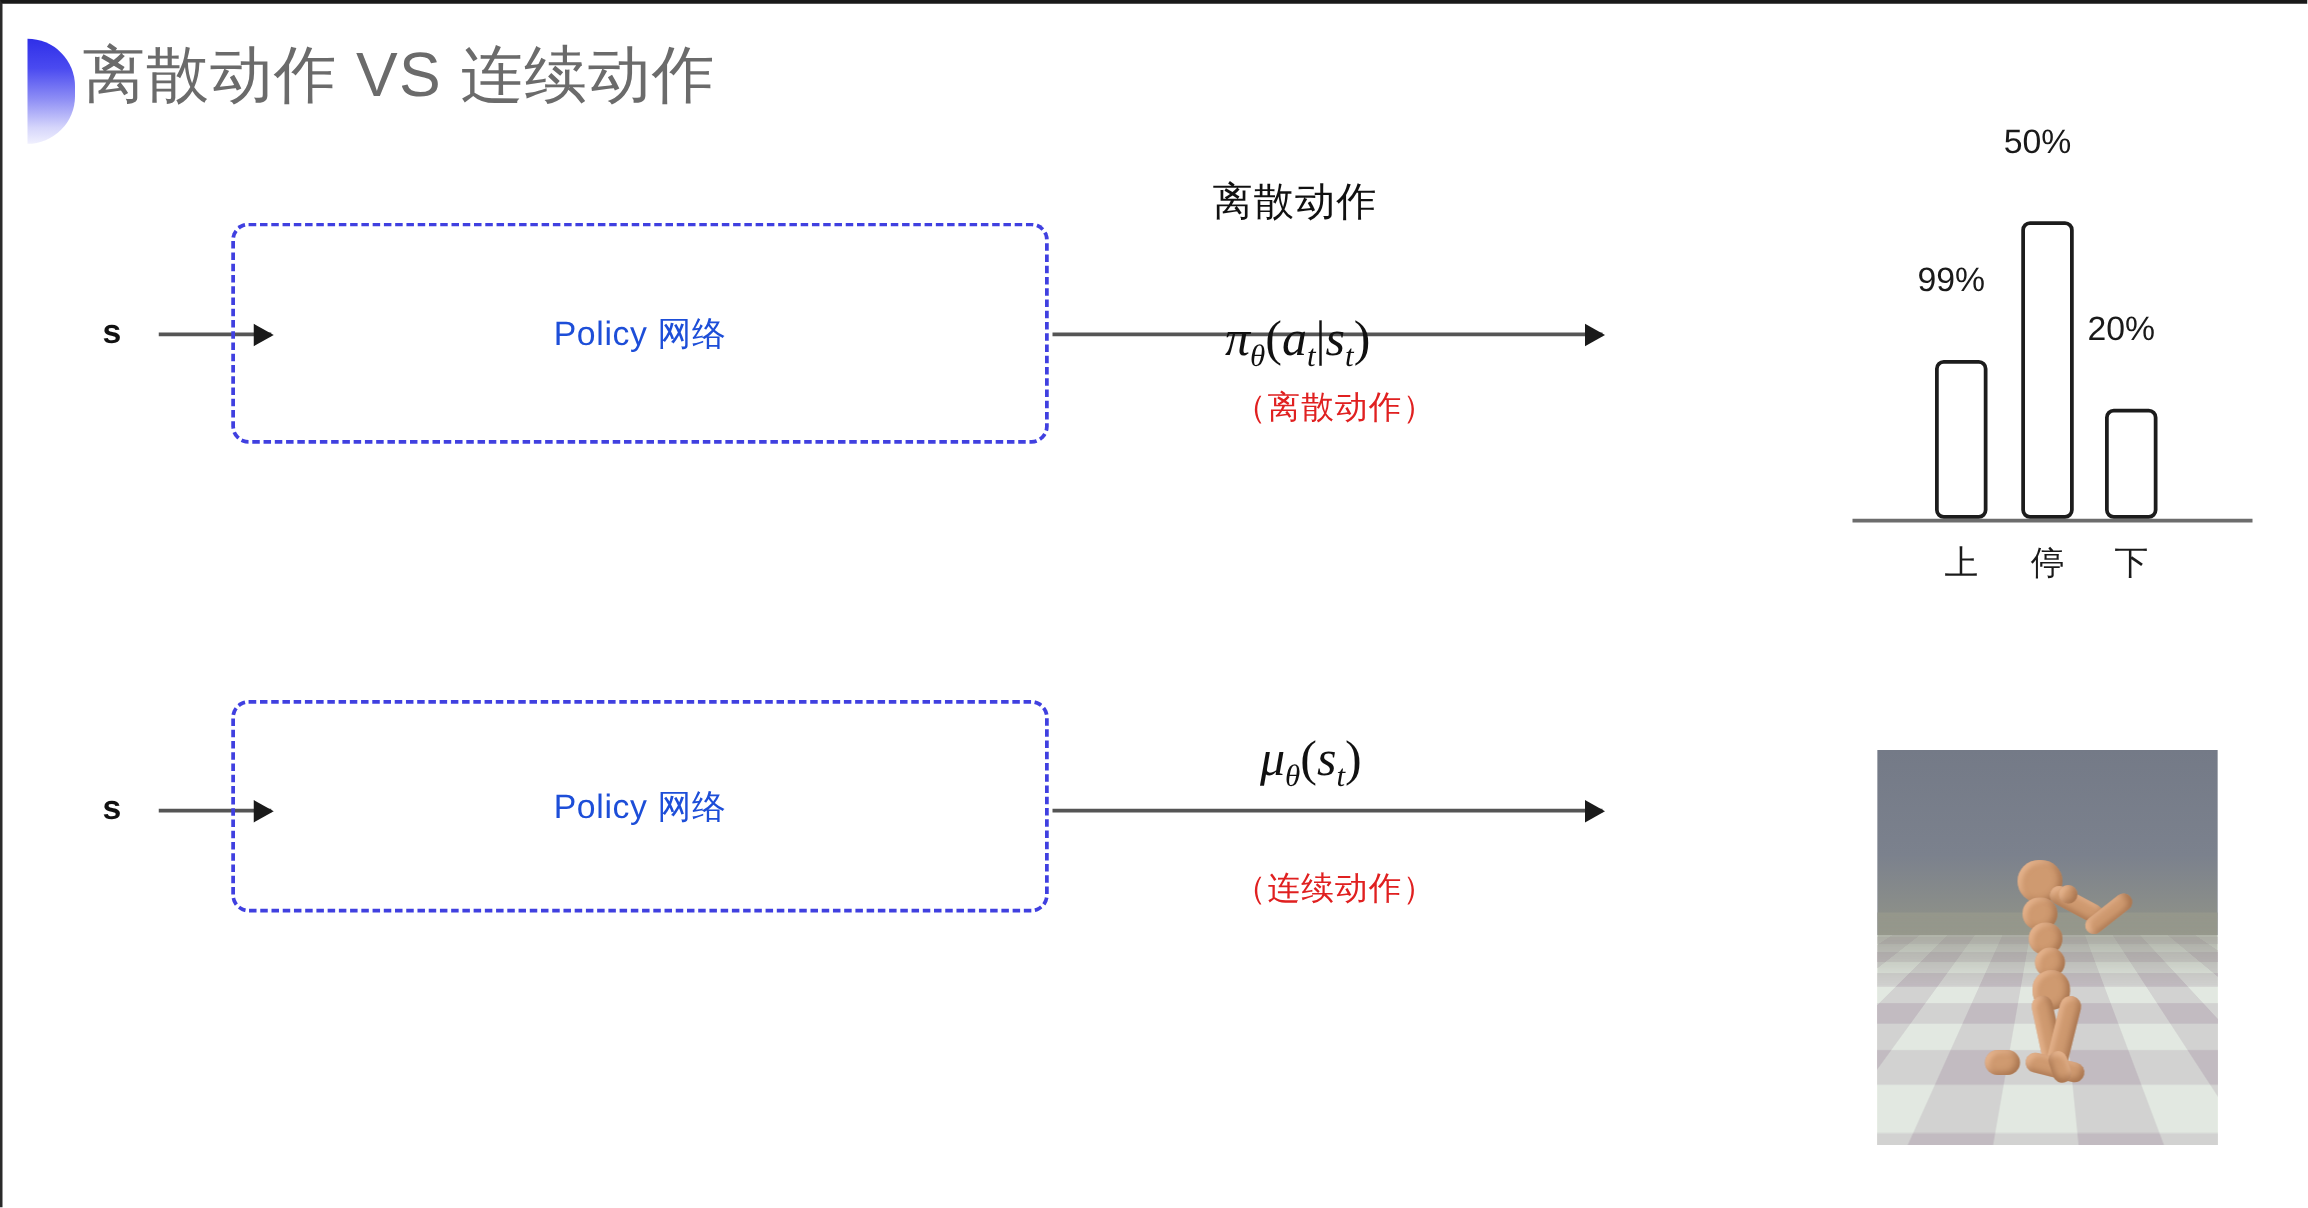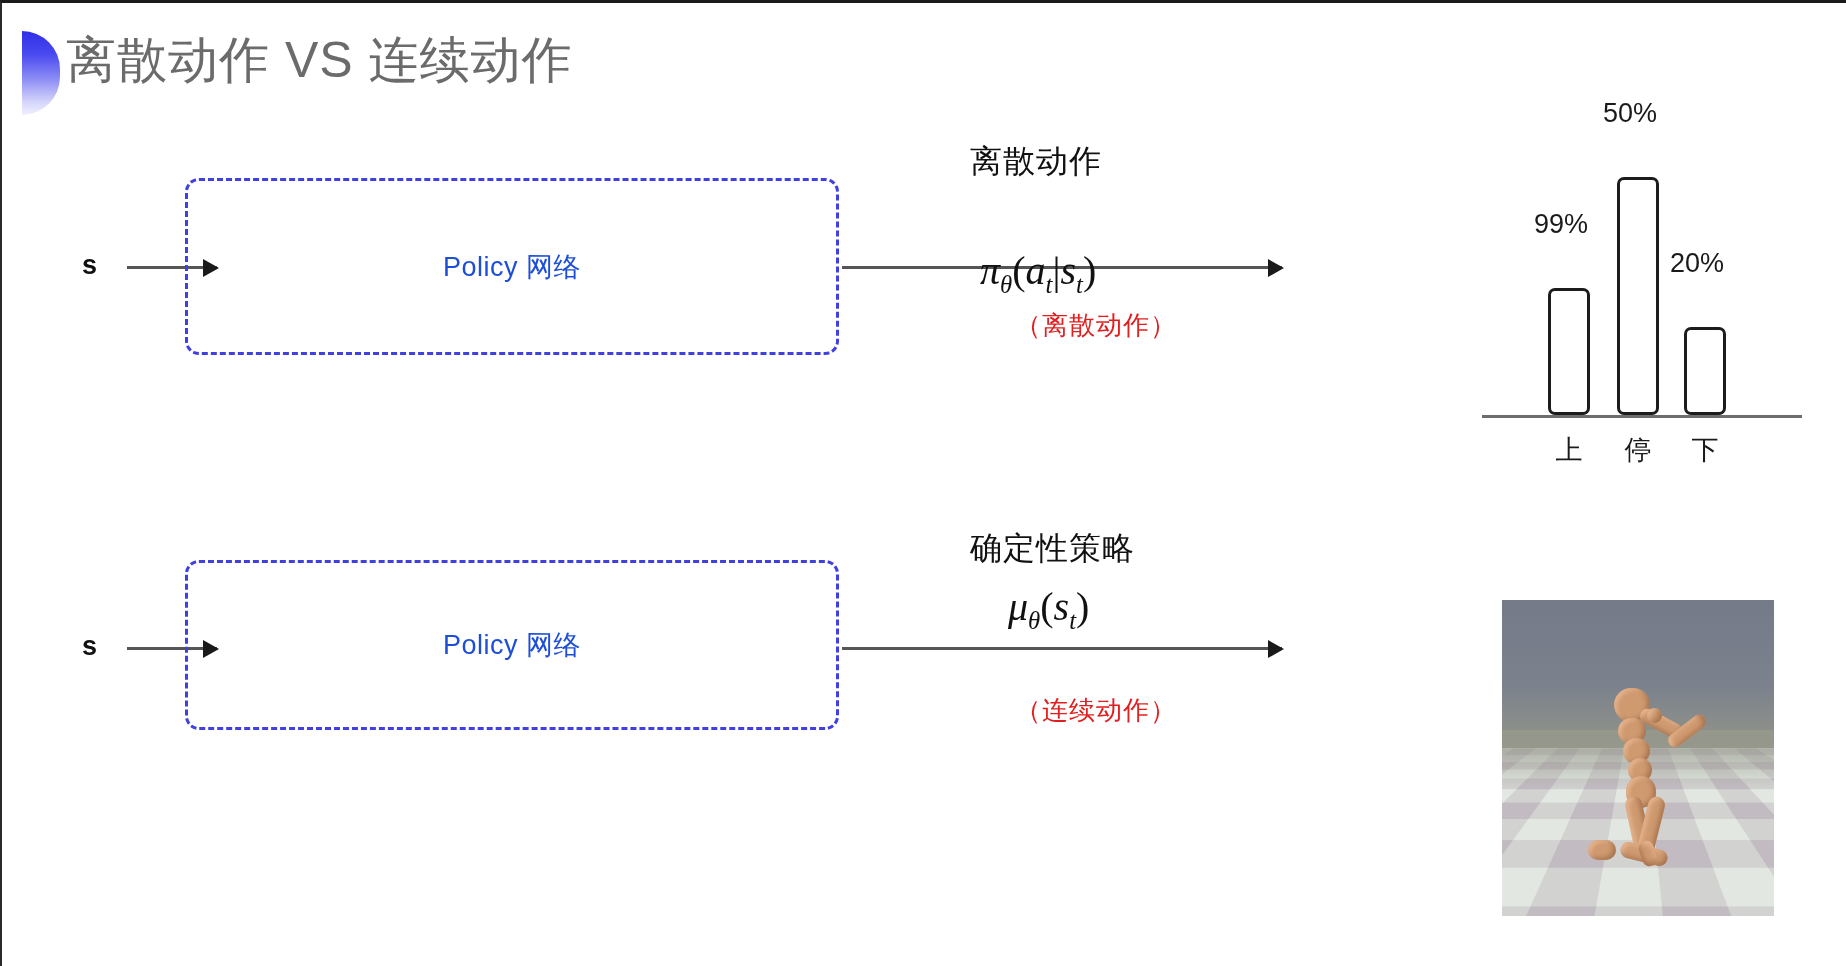--- a/index.html
+++ b/index.html
@@ -106,21 +106,20 @@
   }
   .formula .paren {
     font-style: normal;
   }
   .action-note {
     position: absolute;
     font-size: 26px;
     color: #e02020;
     white-space: nowrap;
     letter-spacing: 1px;
-    margin-left: 28px;
   }
 
   
   .chart {
     position: absolute;
     left: 1480px;
     top: 95px;
     width: 330px;
     height: 320px;
   }
@@ -244,21 +243,20 @@
 
   <div class="s-label" style="left:80px; top:628px;">s</div>
   <div class="arrow" style="left:125px; top:644px; width:90px;"></div>
 
   <div class="policy-box" style="left:183px; top:557px; width:654px; height:170px;">
     <span class="policy-box-label">Policy 网络</span>
   </div>
 
   <div class="arrow" style="left:840px; top:644px; width:440px;"></div>
 
-  <div class="policy-name" style="left:968px; top:524px;">确定性策略</div>
 
   <div class="formula" style="left:1006px; top:580px;">
     <span>μ</span><span class="sub">θ</span><span class="paren">(</span><span>s</span><span class="sub">t</span><span class="paren">)</span>
   </div>
 
   <div class="action-note" style="left:985px; top:690px;">（连续动作）</div>
 
   <div class="sim-frame">
     <div class="sim-sky"></div>
     <div class="sim-floor"></div>

